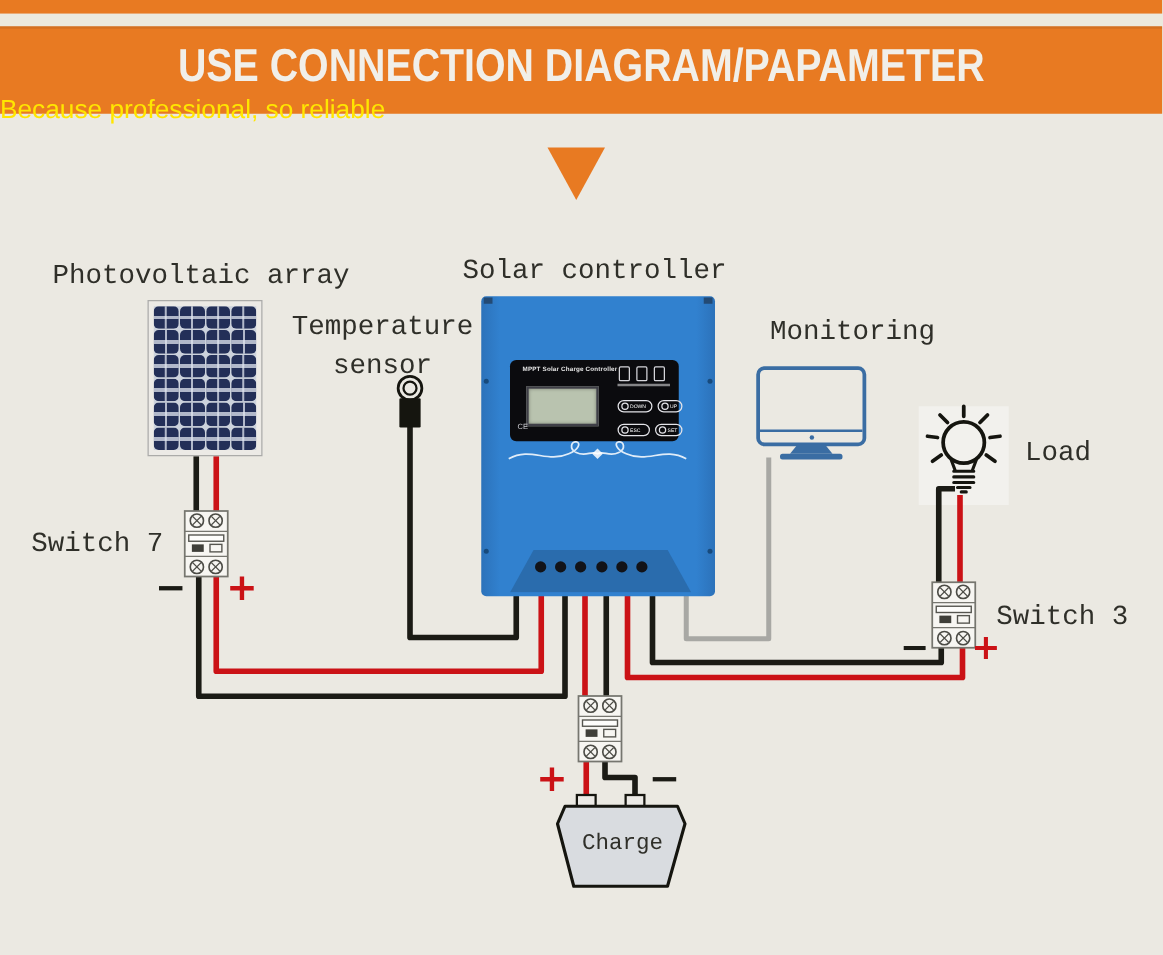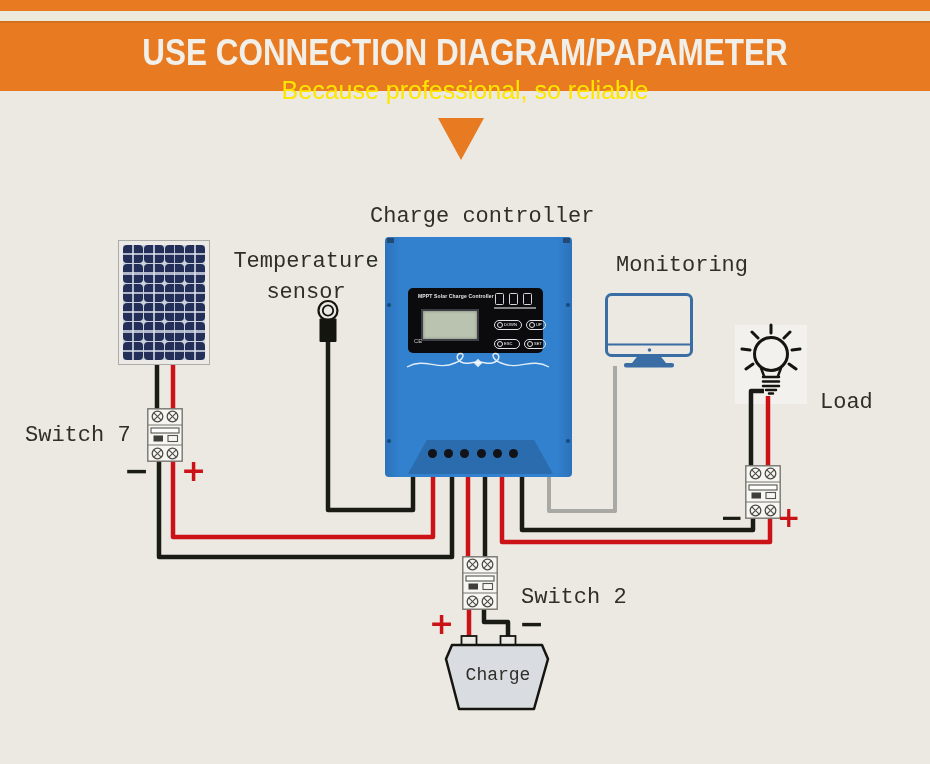--- a/index.html
+++ b/index.html
@@ -8,41 +8,41 @@
   .abs{position:absolute;}
 
   
   .strip-top{left:0;top:0;width:930px;height:11px;background:var(--banner-orange,#e87a22);}
   .strip-gap{left:0;top:11px;width:930px;height:10px;background:#ece9dd;}
   .banner{left:0;top:21px;width:930px;height:70px;background:var(--banner-orange,#e87a22);
           box-shadow:inset 0 2px 0 rgba(0,0,0,.08);}
   .banner-title{margin-top:11px;text-align:center;font-size:37px;font-weight:bold;
           color:#f1efe9;letter-spacing:0;transform:scaleX(.85);transform-origin:50% 50%;
           white-space:nowrap;}
-  .banner-subtitle{margin-top:2px;text-align:center;font-size:25px;
+  .banner-subtitle{margin-top:2px;text-align:left;font-size:21px;
           color:var(--subtitle-yellow,#ffe600);}
   .banner-arrow{left:438px;top:118px;width:0;height:0;border-left:23px solid transparent;
           border-right:23px solid transparent;border-top:42px solid var(--banner-orange,#e87a22);}
 
   
   svg.overlay{position:absolute;left:0;top:0;width:930px;height:764px;}
   .w-red{stroke:var(--wire-positive,#cb1216);stroke-width:4.5;fill:none;stroke-linejoin:round;}
   .w-black{stroke:var(--wire-negative,#1b1b15);stroke-width:4.5;fill:none;stroke-linejoin:round;}
   .w-gray{stroke:var(--wire-data,#a8a8a4);stroke-width:4;fill:none;stroke-linejoin:round;}
   .mon-stroke{stroke:var(--monitor-blue,#3a6da3);fill:none;}
   .mon-fill{fill:var(--monitor-blue,#3a6da3);}
 
   
   .lbl{position:absolute;font-family:"Liberation Mono",monospace;font-size:22px;
        color:#2f2f29;white-space:nowrap;line-height:1.25;}
   #lbl-pv{left:42px;top:207px;}
   #lbl-cc{left:370px;top:203px;}
   #lbl-ts{left:229px;top:246px;width:154px;text-align:center;white-space:normal;line-height:31px;}
   #lbl-mon{left:616px;top:252px;}
-  #lbl-load{left:820px;top:349px;margin-top:40px;}
+  #lbl-load{left:820px;top:349px;}
   #lbl-sw1{left:25px;top:422px;}
   #lbl-sw2{left:521px;top:584px;}
   #lbl-sw3{left:797px;top:480px;}
   #lbl-bat{left:452px;top:664px;width:92px;text-align:center;font-size:18px;}
 
   .pm{position:absolute;font-family:"DejaVu Sans",sans-serif;font-weight:bold;line-height:1;}
   #pm-sw1-minus{left:124px;top:456px;font-size:30px;color:#1b1b15;}
   #pm-sw1-plus{left:181px;top:456px;font-size:30px;color:var(--wire-positive,#cb1216);}
   #pm-bat-plus{left:429px;top:609px;font-size:30px;color:var(--wire-positive,#cb1216);}
   #pm-bat-minus{left:519px;top:609px;font-size:30px;color:#1b1b15;}
@@ -257,26 +257,27 @@
     <div class="abs" id="ctrl-bottom">
       <div class="dot" style="left:20px"></div>
       <div class="dot" style="left:36px"></div>
       <div class="dot" style="left:52px"></div>
       <div class="dot" style="left:69px"></div>
       <div class="dot" style="left:85px"></div>
       <div class="dot" style="left:101px"></div>
     </div>
   </div>
 
-  <div class="lbl" id="lbl-cc">Charge controller</div>
+  <div class="lbl" id="lbl-pv">Photovoltaic array</div>
+  <div class="lbl" id="lbl-cc">Solar controller</div>
   <div class="lbl" id="lbl-mon">Monitoring</div>
   <div class="lbl" id="lbl-ts">Temperature sensor</div>
   <div class="lbl" id="lbl-load">Load</div>
   <div class="lbl" id="lbl-sw1">Switch 7</div>
-  <div class="lbl" id="lbl-sw2">Switch 2</div>
+  <div class="lbl" id="lbl-sw3">Switch 3</div>
   <div class="lbl" id="lbl-bat">Charge</div>
 
   <div class="pm" id="pm-sw1-minus">−</div>
   <div class="pm" id="pm-sw1-plus">+</div>
   <div class="pm" id="pm-bat-plus">+</div>
   <div class="pm" id="pm-bat-minus">−</div>
   <div class="pm" id="pm-sw3-minus">−</div>
   <div class="pm" id="pm-sw3-plus">+</div>
 
 </div>

